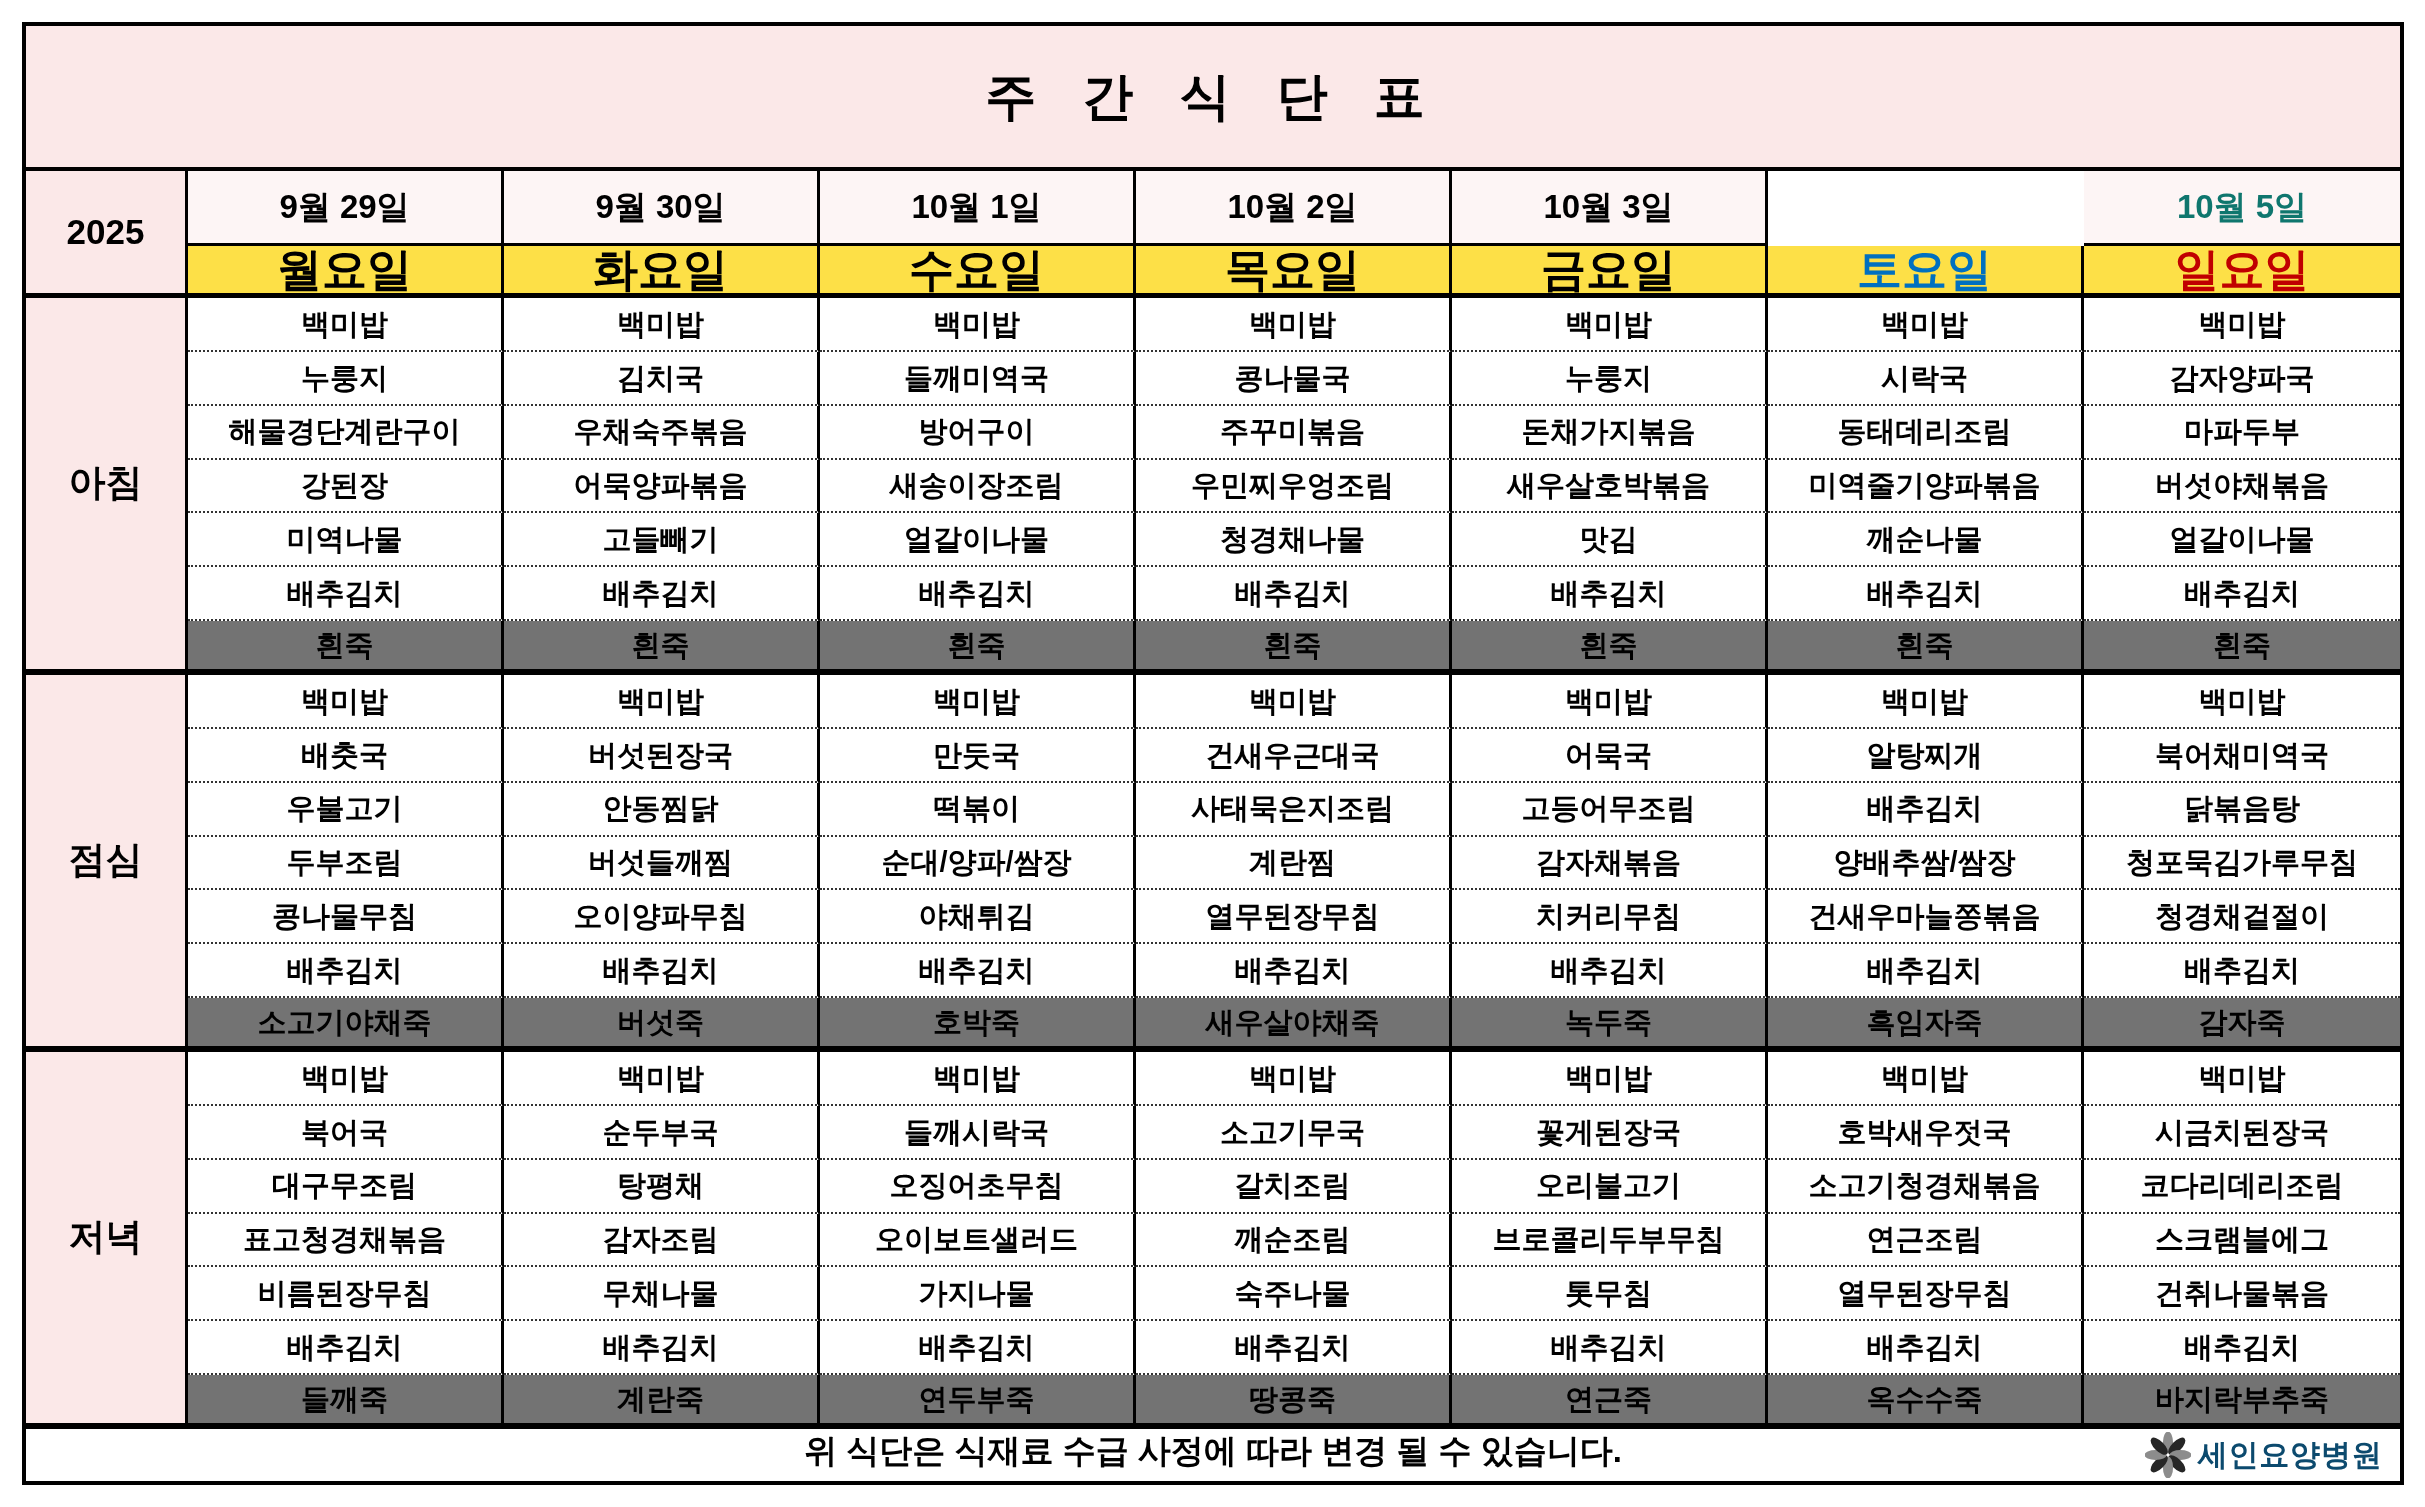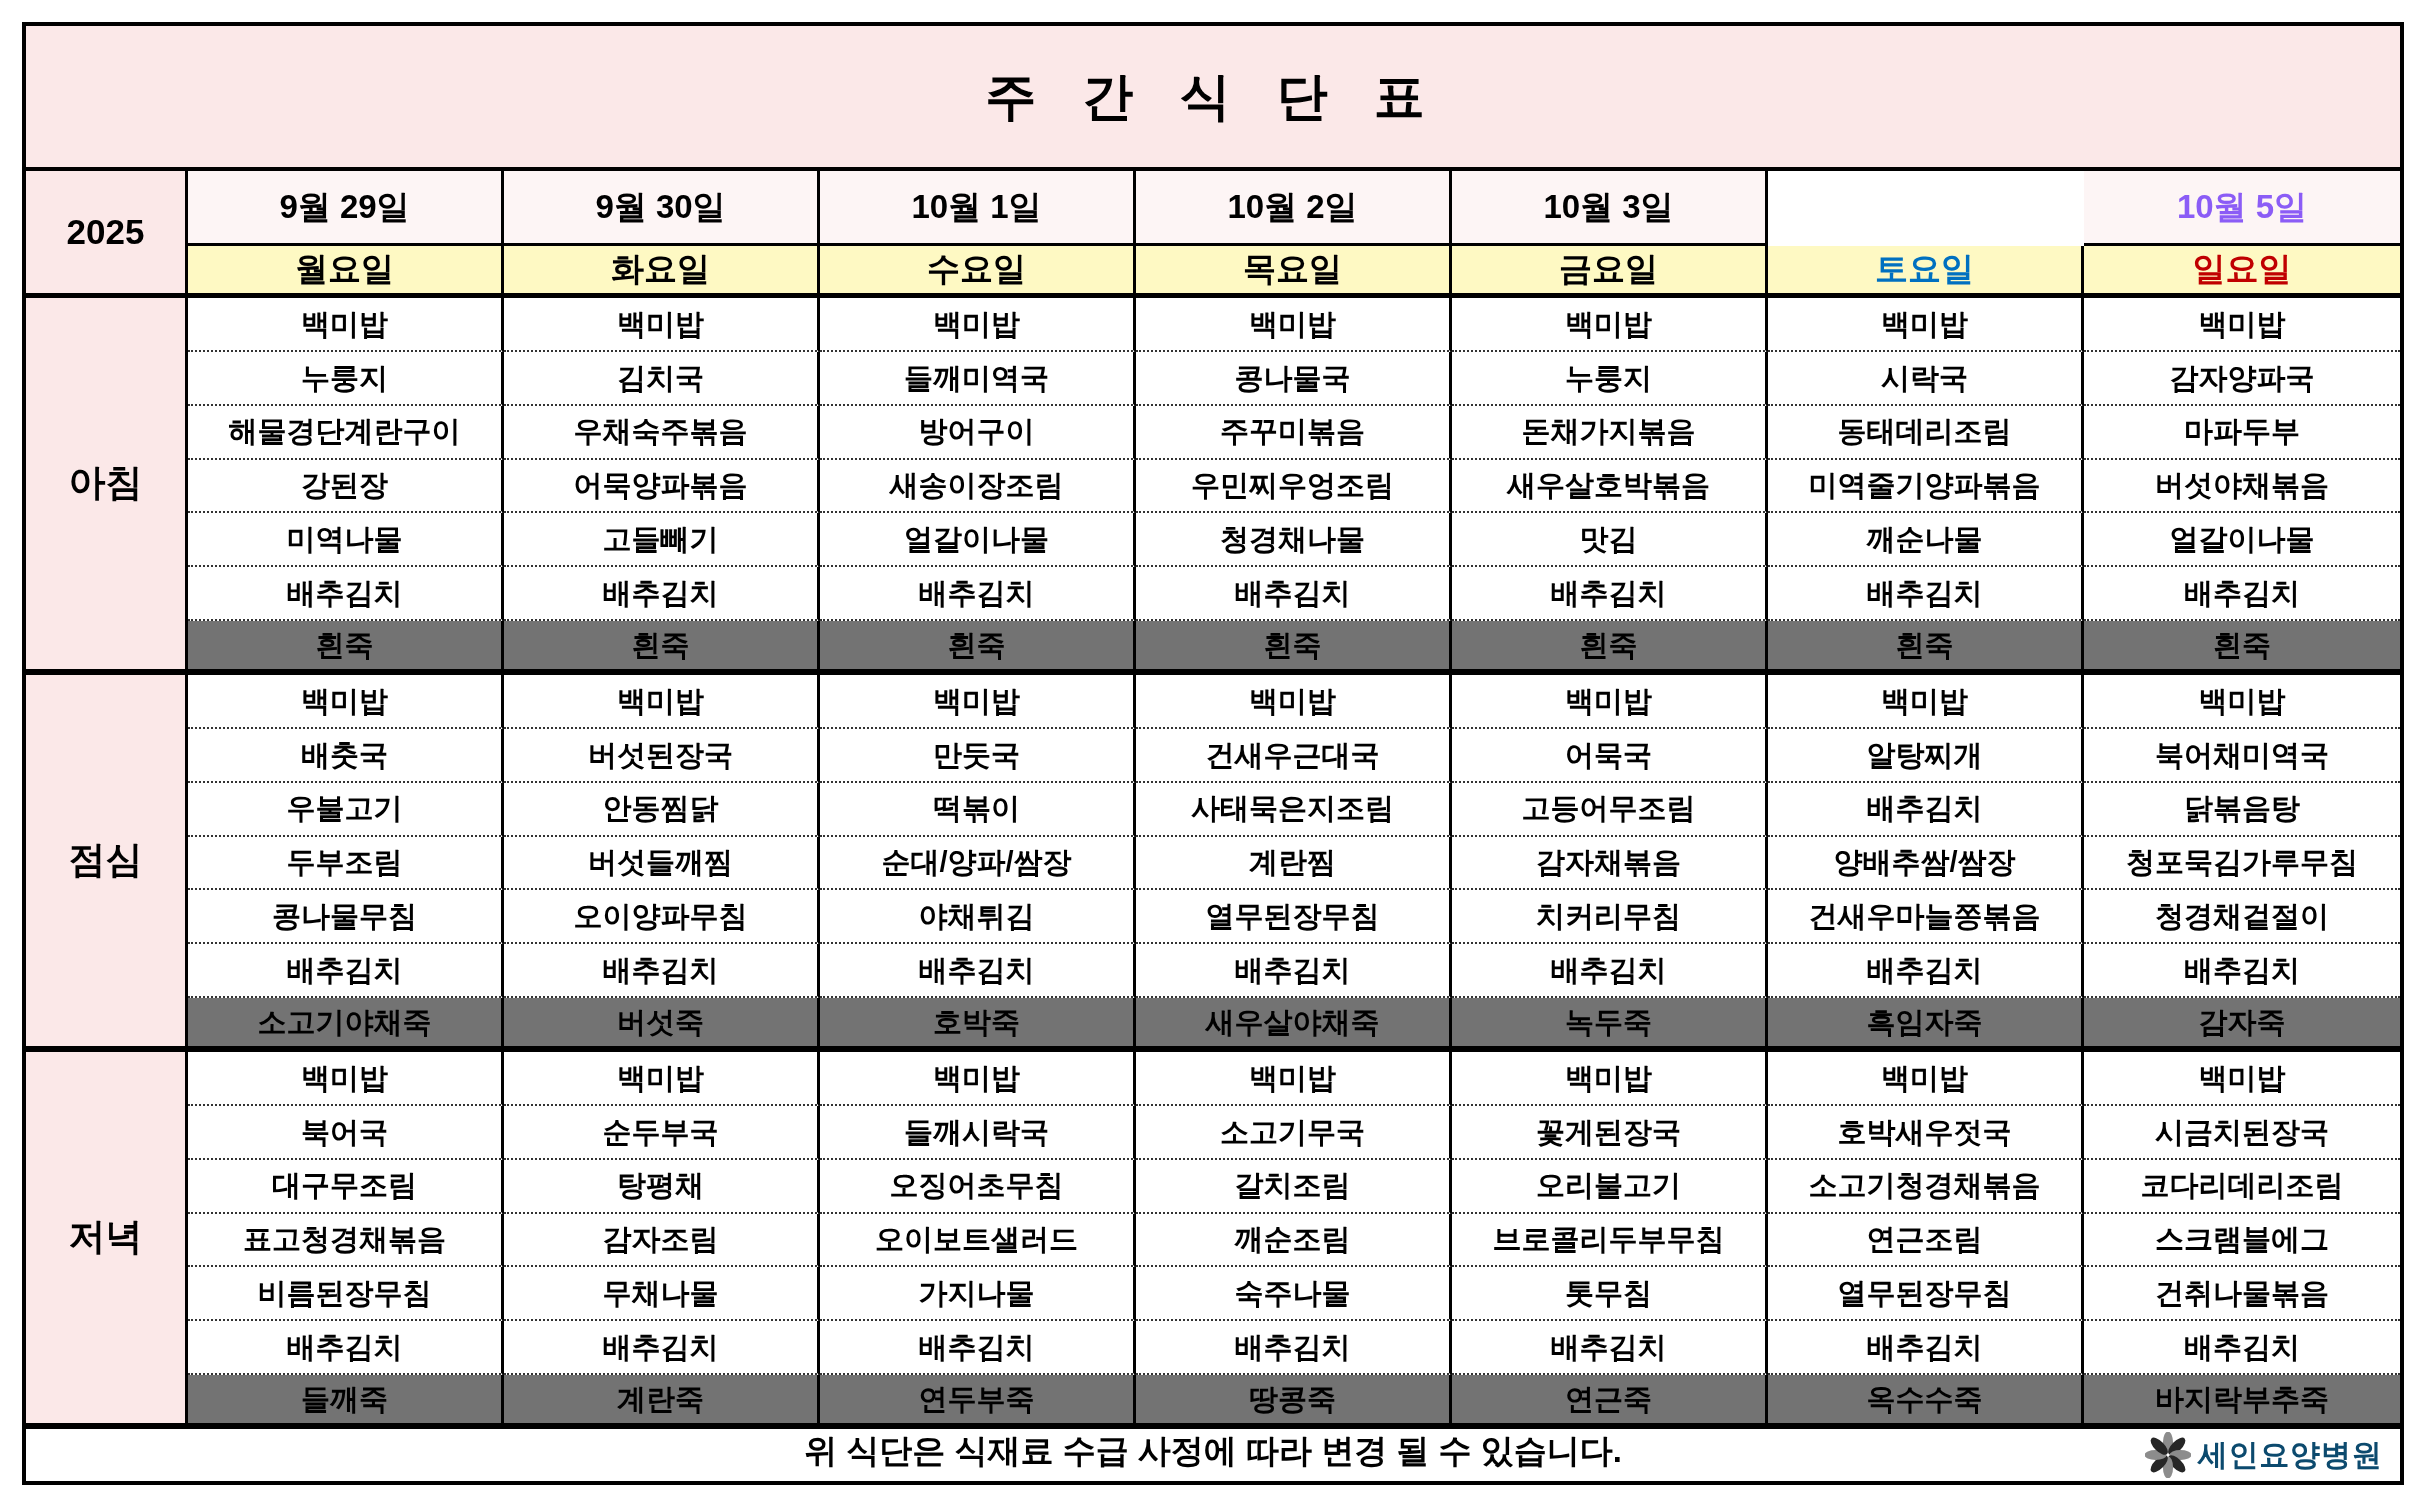--- a/index.html
+++ b/index.html
@@ -11,21 +11,21 @@
     display:grid;
     grid-template-columns:162px repeat(7,1fr);
     grid-template-rows:145px 75px 52px repeat(21,1fr) 52px;
     background:#ffffff;
     box-sizing:border-box;
   }
   .c{display:flex;align-items:center;justify-content:center;font-weight:700;color:#000;box-sizing:border-box;text-align:center;line-height:1.05;}
   .title{grid-column:1 / -1;grid-row:1;background:#FBE8E8;border-bottom:4px solid #000;font-size:51px;letter-spacing:16px;}
   .year{grid-column:1;grid-row:2 / 4;background:#FBE8E8;border-right:3.2px solid #000;border-bottom:5.6px solid #000;font-size:35px;}
   .datecell{background:#FDF5F5;border-bottom:3.2px solid #000;font-size:33px;}
-  .daycell{background:#fef9c3;border-bottom:5.6px solid #000;font-size:33px;}
+  .daycell{background:#fde047;border-bottom:5.6px solid #000;font-size:45px;}
   .vr{border-right:3.2px solid #000;}
   .meal-label{grid-column:1;background:#FBE8E8;border-right:3.2px solid #000;border-bottom:6.4px solid #000;font-size:37px;}
   .menu{font-size:29px;background:#ffffff;border-bottom:2.4px dotted #333;}
   .menu.last{background:#737373;border-bottom:6.4px solid #000;}
   .footer-row{grid-column:1 / -1;grid-row:25;position:relative;background:#ffffff;display:flex;justify-content:center;}
   .notice{font-weight:700;font-size:33px;color:#000;}
   .logo{position:absolute;right:17.5px;top:50%;transform:translateY(-50%);display:flex;align-items:center;gap:6.4px;}
   .logo-text{font-weight:700;font-size:30px;color:#0c4a6e;letter-spacing:0.8px;}
 </style>
 </head>
@@ -40,21 +40,21 @@
       <div class="c daycell vr" style="grid-area: 3 / 2; color: rgb(0, 0, 0);">월요일</div>
       <div class="c datecell vr" style="grid-area: 2 / 3; color: rgb(0, 0, 0);">9월 30일</div>
       <div class="c daycell vr" style="grid-area: 3 / 3; color: rgb(0, 0, 0);">화요일</div>
       <div class="c datecell vr" style="grid-area: 2 / 4; color: rgb(0, 0, 0);">10월 1일</div>
       <div class="c daycell vr" style="grid-area: 3 / 4; color: rgb(0, 0, 0);">수요일</div>
       <div class="c datecell vr" style="grid-area: 2 / 5; color: rgb(0, 0, 0);">10월 2일</div>
       <div class="c daycell vr" style="grid-area: 3 / 5; color: rgb(0, 0, 0);">목요일</div>
       <div class="c datecell vr" style="grid-area: 2 / 6; color: rgb(0, 0, 0);">10월 3일</div>
       <div class="c daycell vr" style="grid-area: 3 / 6; color: rgb(0, 0, 0);">금요일</div>
       <div class="c daycell vr" style="grid-area: 3 / 7; color: rgb(0, 112, 192);">토요일</div>
-      <div class="c datecell" style="grid-area: 2 / 8; color: #8b5cf6;">10월 5일</div>
+      <div class="c datecell" style="grid-area: 2 / 8; color: #0f766e;">10월 5일</div>
       <div class="c daycell" style="grid-area: 3 / 8; color: rgb(192, 0, 0);">일요일</div>
       <div class="c meal-label" style="grid-area: 4 / 1 / span 7;">아침</div>
       <div class="c menu vr" style="grid-area: 4 / 2;">백미밥</div>
       <div class="c menu vr" style="grid-area: 4 / 3;">백미밥</div>
       <div class="c menu vr" style="grid-area: 4 / 4;">백미밥</div>
       <div class="c menu vr" style="grid-area: 4 / 5;">백미밥</div>
       <div class="c menu vr" style="grid-area: 4 / 6;">백미밥</div>
       <div class="c menu vr" style="grid-area: 4 / 7;">백미밥</div>
       <div class="c menu" style="grid-area: 4 / 8;">백미밥</div>
       <div class="c menu vr" style="grid-area: 5 / 2;">누룽지</div>

